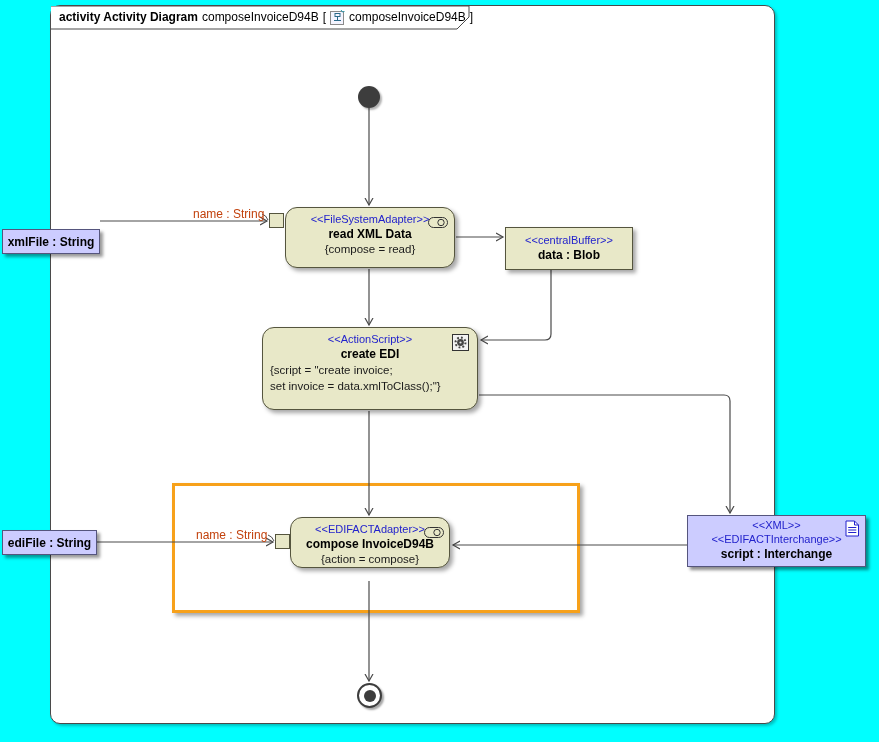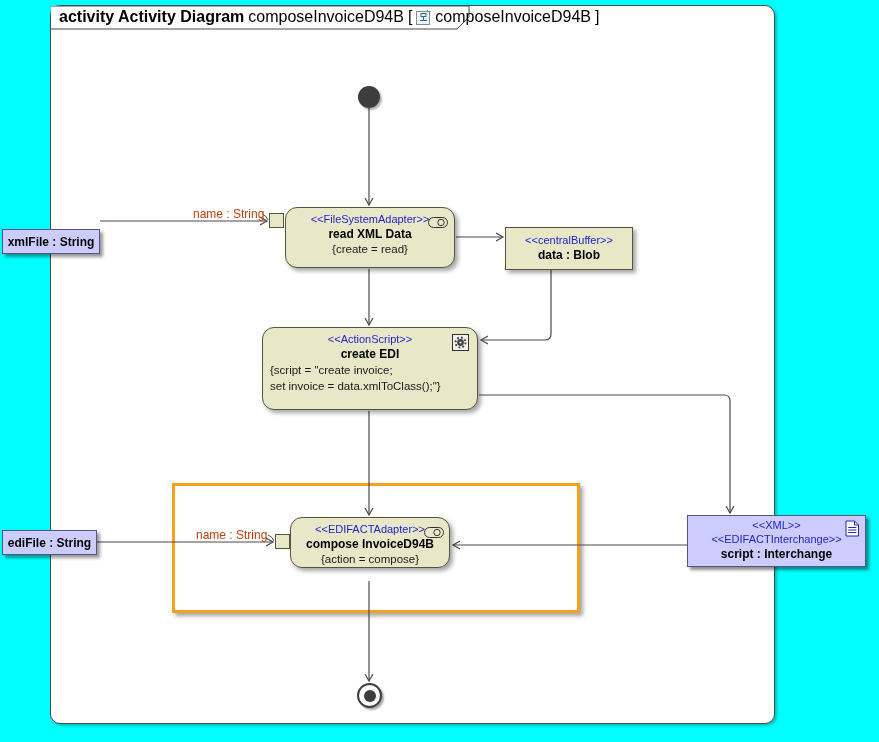--- a/index.html
+++ b/index.html
@@ -18,21 +18,21 @@
     background:#ffffff;
     border:1px solid #4a4a4a;
     border-radius:10px;
     box-shadow:2px 2px 3px rgba(0,0,0,0.25);
   }
   .frame-tab {
     position:absolute; left:51px; top:6px; width:424px; height:24px;
   }
   .frame-tab-text {
     position:absolute; left:59px; top:9px; height:16px;
-    font-size:16px; color:#000; white-space:nowrap;
+    font-size:12px; color:#000; white-space:nowrap;
     display:flex; align-items:center; gap:4px;
   }
   .frame-tab-text .kw { font-weight:bold; }
   .mini-icon { display:inline-block; position:relative; width:15px; height:15px; }
 
   
   .highlight {
     position:absolute; left:172px; top:483px; width:408px; height:130px;
     border:3px solid #f7a11a;
     box-shadow:3px 3px 4px rgba(0,0,0,0.35);
@@ -168,21 +168,21 @@
   </svg>
 
   <div class="edge-label" style="left:193px; top:207px;">name : String</div>
   <div class="edge-label" style="left:196px; top:528px;">name : String</div>
 
   <div class="initial-node"></div>
 
   <div class="node action" style="left:285px; top:207px; width:170px; height:61px; padding-top:4px;">
     <div class="stereo">&lt;&lt;FileSystemAdapter&gt;&gt;</div>
     <div class="nname">read XML Data</div>
-    <div class="constraint">{create = read}</div>
+    <div class="constraint">{compose = read}</div>
     <span class="corner-icon" style="right:6px; top:6px;">
       <svg width="20" height="11" viewBox="0 0 20 11">
         <rect x="0.5" y="0.5" width="19" height="10" rx="5" fill="#e8e8c8" stroke="#333"></rect>
         <circle cx="13" cy="5.5" r="3.2" fill="none" stroke="#333"></circle>
       </svg>
     </span>
   </div>
   <div class="pin" style="left:269px; top:213px;"></div>
 
   <div class="node objnode" style="left:505px; top:215px; width:128px; height:43px; padding-top:5px;margin-top:12px;">

